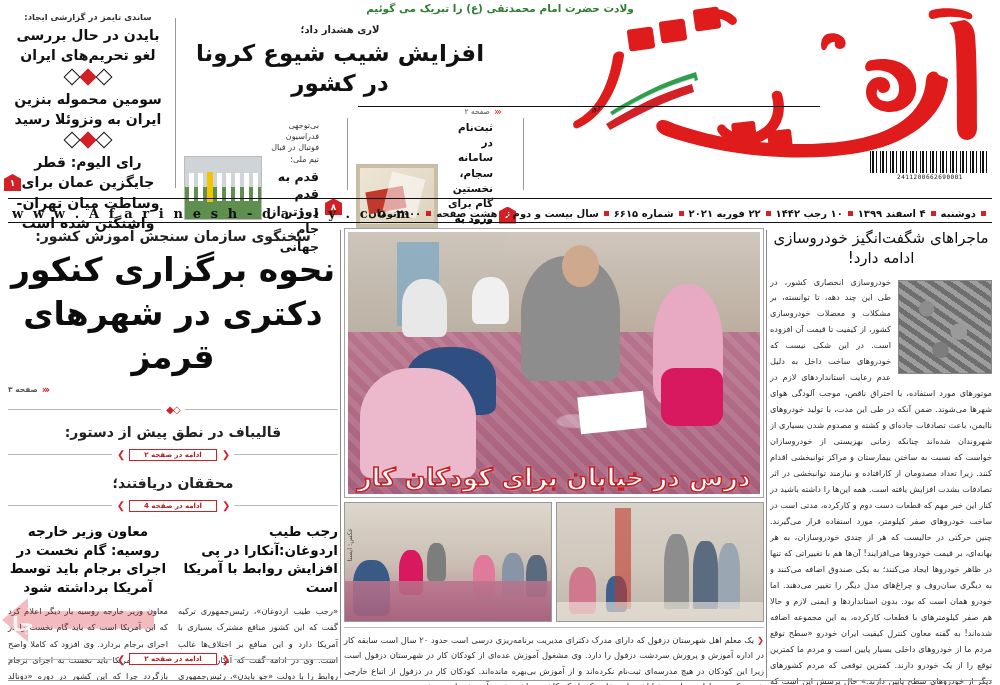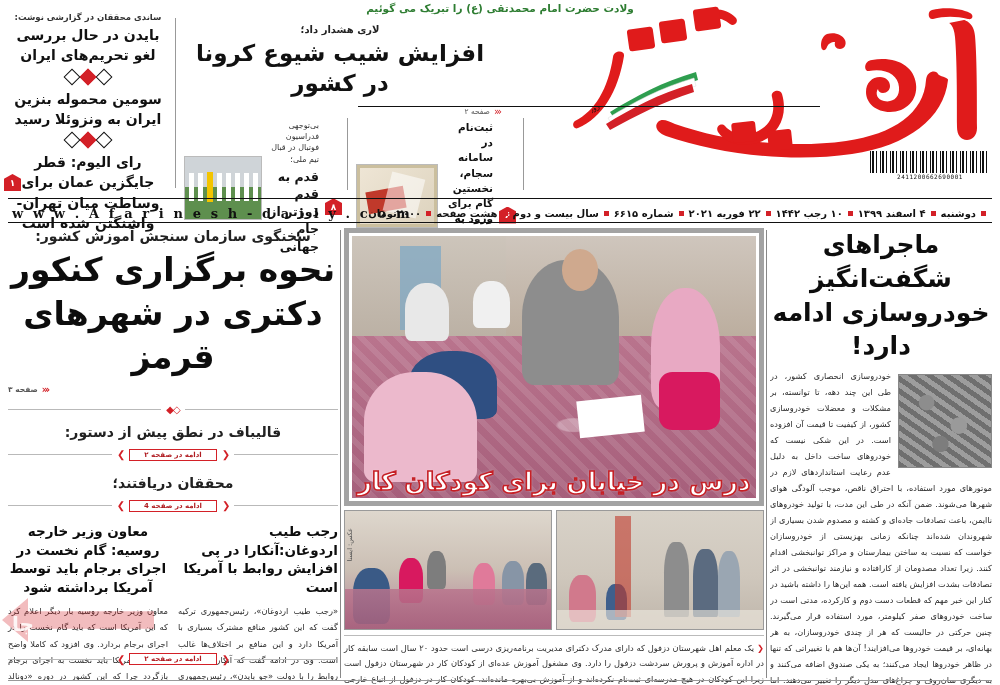--- a/index.html
+++ b/index.html
@@ -93,21 +93,21 @@
 
   
   .wm{
     position:absolute;left:-6px;bottom:36px;width:152px;height:44px;
     background:rgba(211,32,39,.30);
     clip-path:polygon(0 50%,26px 0,26px 30%,152px 30%,152px 70%,26px 70%,26px 100%);
   }
   .wm-txt{position:absolute;left:4px;bottom:42px;font-size:20px;font-weight:bold;color:rgba(255,255,255,.85);}
 
   
-  .photo-frame{border:5px solid #a3a3a3;padding:3px;background:#fff;}
+  .photo-frame{border:1px solid #a3a3a3;padding:3px;background:#fff;}
   .photo-main{position:relative;width:100%;height:262px;overflow:hidden;background:#cbb9b2;}
   .ph-sky{position:absolute;inset:0;background:linear-gradient(180deg,#cfc6bd 0%,#bcae9f 38%,#c98fa0 38%,#c07f93 100%);}
   .rug{position:absolute;left:0;right:0;bottom:0;height:62%;
        background:
        radial-gradient(ellipse at 20% 30%,rgba(255,255,255,.35) 0 6%,transparent 7%),
        radial-gradient(ellipse at 55% 55%,rgba(255,255,255,.3) 0 5%,transparent 6%),
        radial-gradient(ellipse at 80% 25%,rgba(255,255,255,.3) 0 5%,transparent 6%),
        repeating-linear-gradient(45deg,rgba(255,255,255,.10) 0 6px,transparent 6px 13px),
        linear-gradient(180deg,#b9748d 0%,#a65f7b 100%);}
   .wall{position:absolute;left:0;top:0;width:38%;height:46%;
@@ -135,21 +135,21 @@
   .ps-a{background:linear-gradient(180deg,#d8d2c8 0%,#cfc7bc 55%,#bfb6ab 100%);}
   .ps-b{background:linear-gradient(180deg,#ded7cd 0%,#cbbfb4 50%,#b58196 100%);}
   .blob{position:absolute;border-radius:42% 42% 16% 16%;}
   .cap-credit{position:absolute;left:2px;top:300px;writing-mode:vertical-rl;transform:rotate(180deg);
               font-size:6.5px;color:#555;}
   .caption{font-size:8.3px;line-height:1.85;text-align:justify;color:#2b2b2b;margin-top:5px;
            border-top:1px solid #bbb;padding-top:5px;}
   .caption .mk{color:#d32027;font-weight:bold;}
 
   
-  .r-headline{font-size:25px;font-weight:bold;line-height:1.35;text-align:center;color:#0d0d0d;}
+  .r-headline{font-size:15px;font-weight:normal;line-height:1.35;text-align:center;color:#0d0d0d;}
   .r-photo{float:right;width:92px;height:92px;margin:5px 0 4px 7px;border:1px solid #888;
            background:
            radial-gradient(circle at 30% 30%,#8d8d8d 0 8%,transparent 9%),
            radial-gradient(circle at 65% 55%,#9a9a9a 0 10%,transparent 11%),
            radial-gradient(circle at 45% 75%,#7d7d7d 0 9%,transparent 10%),
            repeating-linear-gradient(35deg,#6f6f6f 0 5px,#9d9d9d 5px 10px);}
   .r-body{font-size:8.2px;line-height:1.95;text-align:justify;color:#2b2b2b;}
 </style>
 </head>
 <body>
@@ -194,21 +194,21 @@
       </svg>
     </div>
 
     <div class="barcode">
       <div class="bars"></div>
       <div class="num">2411200662690001</div>
     </div>
   </div>
 
   <div class="top-left-rail">
-    <div class="rail-kicker">ساندی محققان در گزارشی نوشت:</div>
+    <div class="rail-kicker">ساندی تایمز در گزارشی ایجاد:</div>
     <div class="rail-title">بایدن در حال بررسی لغو تحریم‌های ایران</div>
     <div class="diamonds">
       <span class="dia"></span>
       <span class="dia fill"></span>
       <span class="dia"></span>
     </div>
     <div class="rail-title">سومین محموله بنزین ایران به ونزوئلا رسید</div>
     <div class="diamonds">
       <span class="dia"></span>
       <span class="dia fill"></span>

